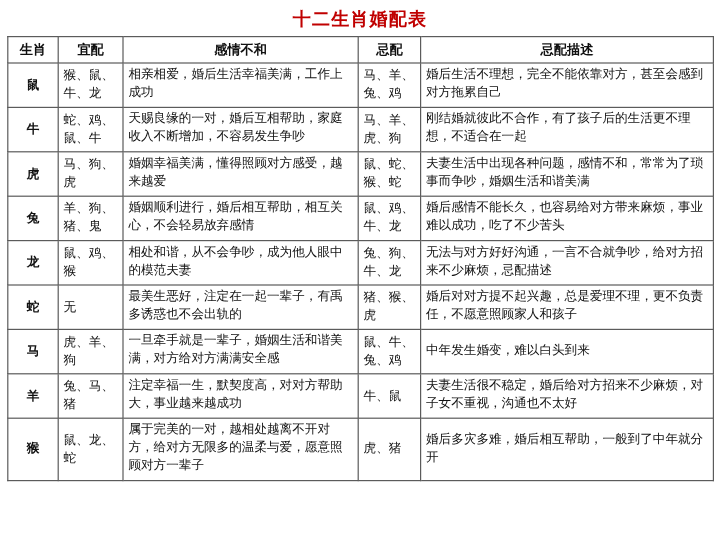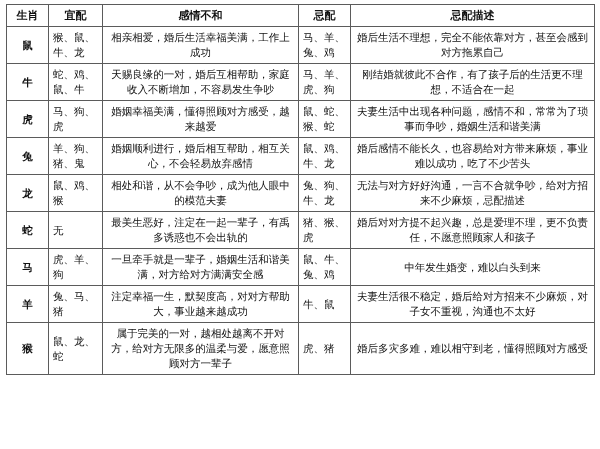--- a/index.html
+++ b/index.html
@@ -60,28 +60,30 @@
   td.sign {
     text-align: center;
     font-weight: bold;
     font-size: 11.5px;
   }
   td.list {
     text-align: left;
     letter-spacing: 0px;
   }
   td.desc {
-    text-align: center;
+    text-align: left;
     letter-spacing: 0px;
+    font-family: Liberation Mono, monospace;
   }
 </style>
 </head>
 <body>
 
 <div class="page">
+  <div class="title">十二生肖婚配表</div>
 
   <table class="zodiac">
     <colgroup>
       <col class="c-sign">
       <col class="c-good">
       <col class="c-gooddesc">
       <col class="c-bad">
       <col class="c-baddesc">
     </colgroup>
     <thead>
@@ -148,17 +150,17 @@
         <td class="list">兔、马、猪</td>
         <td class="desc">注定幸福一生，默契度高，对对方帮助大，事业越来越成功</td>
         <td class="list">牛、鼠</td>
         <td class="desc">夫妻生活很不稳定，婚后给对方招来不少麻烦，对子女不重视，沟通也不太好</td>
       </tr>
       <tr>
         <td class="sign">猴</td>
         <td class="list">鼠、龙、蛇</td>
         <td class="desc">属于完美的一对，越相处越离不开对方，给对方无限多的温柔与爱，愿意照顾对方一辈子</td>
         <td class="list">虎、猪</td>
-        <td class="desc">婚后多灾多难，难以相守到老，懂得照顾对方感受</td>
+        <td class="desc">婚后多灾多难，婚后相互帮助，一般到了中年就分开</td>
       </tr>
     </tbody>
   </table>
 </div>
 
 </body></html>

